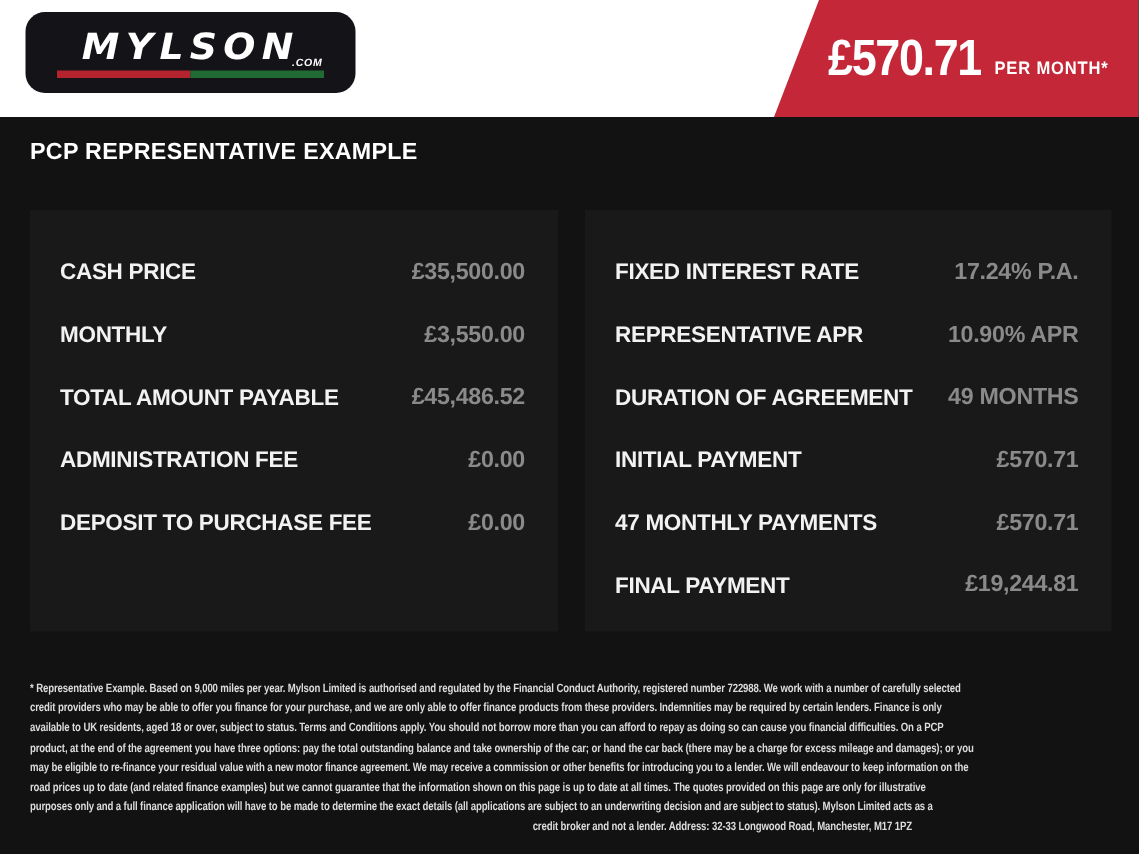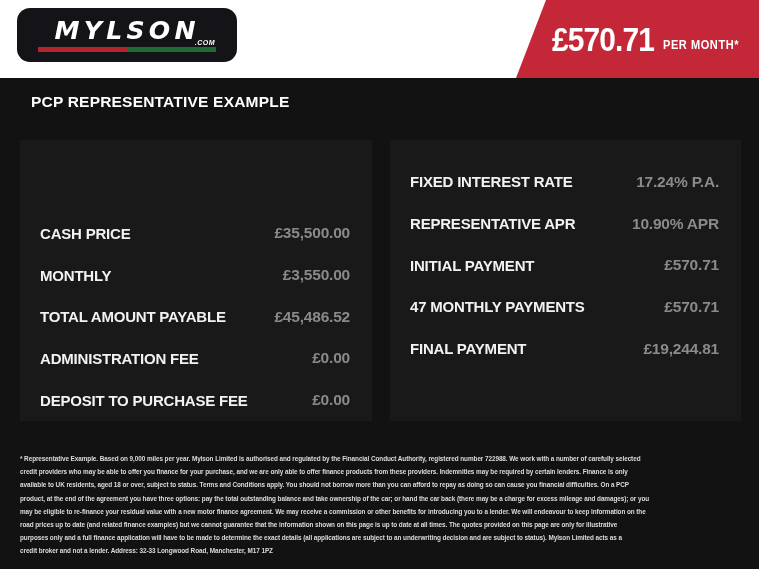--- a/index.html
+++ b/index.html
@@ -65,35 +65,35 @@
   }
   .price-per {
     position:absolute; left:663px; top:38px;
     color:#ffffff; font-weight:bold;
     font-size:12px; letter-spacing:0.6px;
     transform:scaleX(0.92); transform-origin:0 50%;
   }
 
   
   .page-title {
-    position:absolute; left:31px; top:93px;
+    position:absolute; left:20px; top:93px;
     margin:0;
     color:#ffffff; font-weight:bold;
     font-size:15.5px; letter-spacing:0.2px;
   }
 
   
   .panel {
     position:absolute; top:140px; height:281px;
     background:#191919;
     box-sizing:border-box;
     padding:21px 22px 0 20px;
     display:flex; flex-direction:column;
   }
-  .panel-left  { left:20px;  width:352px;justify-content:flex-end; }
+  .panel-left  { left:20px;  width:352px; }
   .panel-right { left:390px; width:351px; }
 
   .row {
     height:41.7px;
     display:flex; justify-content:space-between; align-items:center;
   }
   .row-label {
     color:#f2f2f2; font-weight:bold;
     font-size:15px; letter-spacing:-0.2px;
     white-space:nowrap;
@@ -102,20 +102,21 @@
     color:#8a8a8a; font-weight:bold;
     font-size:15.5px; letter-spacing:-0.2px;
     white-space:nowrap;
     margin-left:11px;
   }
 
   
   .disclaimer {
     position:absolute; left:20px; top:452px;
     width:735px;
+    text-align:right;
   }
   .fp-line {
     white-space:nowrap;
     color:#dcdcdc;
     font-size:8px; font-weight:bold;
     letter-spacing:-0.1px;
     line-height:13.2px;
     transform:scaleX(0.8); transform-origin:0 50%;
   }
 </style>
@@ -168,20 +169,24 @@
     </section>
 
   <section class="panel panel-right" id="panel-right">
       <div class="row">
         <span class="row-label">FIXED INTEREST RATE</span>
         <span class="row-value">17.24% P.A.</span>
       </div>
       <div class="row">
         <span class="row-label">REPRESENTATIVE APR</span>
         <span class="row-value">10.90% APR</span>
+      </div>
+      <div class="row">
+        <span class="row-label">DURATION OF AGREEMENT</span>
+        <span class="row-value">49 MONTHS</span>
       </div>
       <div class="row">
         <span class="row-label">INITIAL PAYMENT</span>
         <span class="row-value">£570.71</span>
       </div>
       <div class="row">
         <span class="row-label">47 MONTHLY PAYMENTS</span>
         <span class="row-value">£570.71</span>
       </div>
       <div class="row">

